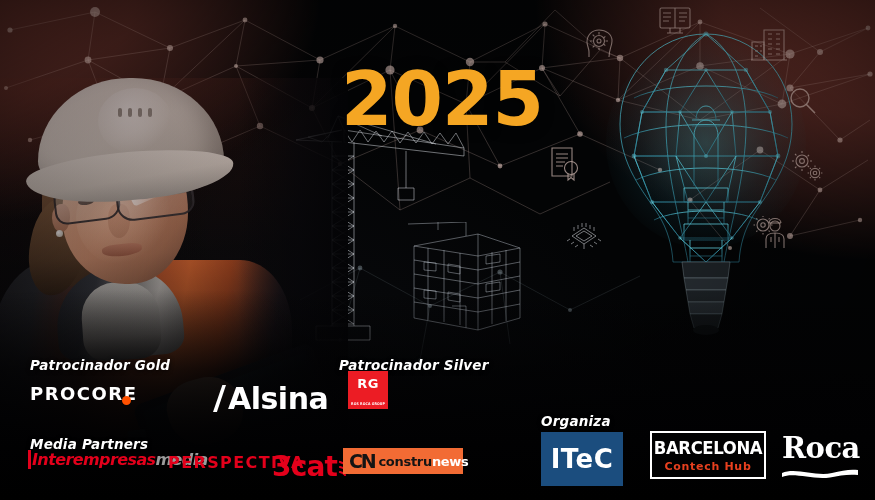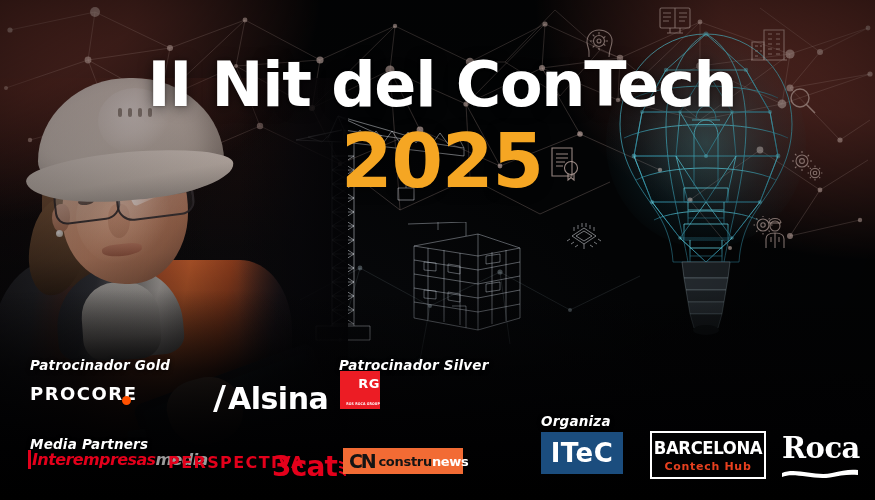--- a/index.html
+++ b/index.html
@@ -278,24 +278,24 @@
   }
   .logo-alsina .al-slash {
     display: inline-block; width: 13px; height: 27px; margin-right: 2px;
     background: #ffffff;
     clip-path: polygon(72% 0%, 100% 0%, 30% 100%, 0% 100%);
     transform: translateY(3px);
   }
 
   
   .logo-rg {
-    position: absolute; left: 340px; top: 371px;
+    position: absolute; left: 348px; top: 371px;
     width: 40px; height: 38px;
     background: #ec1c24;
-    display: flex; flex-direction: column; align-items: flex-end; justify-content: flex-start;
+    display: flex; flex-direction: column; align-items: center; justify-content: flex-start;
   }
   .logo-rg .rg-mark {
     font-family: "DejaVu Sans", sans-serif; font-weight: bold;
     font-size: 13px; color: #ffffff; margin-top: 5px; letter-spacing: 0.5px;
   }
   .logo-rg .rg-sub {
     font-family: "DejaVu Sans", sans-serif; font-weight: bold;
     font-size: 3.2px; color: #ffffff; margin-top: 11px; letter-spacing: 0.1px;
     transform: scaleY(1.15);
   }
@@ -340,21 +340,21 @@
   .logo-construnews .cn-mark {
     font-family: "DejaVu Sans", sans-serif; font-weight: bold;
     font-size: 19px; color: #141414; letter-spacing: -2.2px; margin-right: 4px;
   }
   .logo-construnews .cn-a { font-family: "DejaVu Sans", sans-serif; font-weight: bold; font-size: 13px; color: #141414; letter-spacing: -0.3px;}
   .logo-construnews .cn-b { font-family: "DejaVu Sans", sans-serif; font-weight: bold; font-size: 13px; color: #ffffff; letter-spacing: -0.3px;}
 
   
   .logo-itec {
     position: absolute; left: 541px; top: 432px;
-    width: 82px; height: 42px;
+    width: 82px; height: 54px;
     background: #1b4d7e;
     display: flex; align-items: center; justify-content: center;
     font-family: "DejaVu Sans", sans-serif; font-weight: bold;
     font-size: 26px; color: #ffffff; letter-spacing: 0.5px;
   }
 
   
   .logo-bch {
     position: absolute; left: 650px; top: 431px;
     width: 116px; height: 48px;
@@ -724,21 +724,20 @@
     <div class="w-hand"></div>
     <div class="w-btn"></div>
     <div class="worker-shade"></div>
     <div class="worker-blendL"></div>
   </div>
 
   <div class="bg-vignette"></div>
   <div class="bg-bottom-fade"></div>
 
   <div class="headline">
-    <div class="title-main">II Nit del ConTech</div>
     <div class="title-year">2025</div>
   </div>
 
   <div class="footer">
 
     <div class="slabel lbl-silver">Patrocinador Silver</div>
     <div class="slabel lbl-gold">Patrocinador Gold</div>
     <div class="slabel lbl-media">Media Partners</div>
     <div class="slabel lbl-org">Organiza</div>
 

